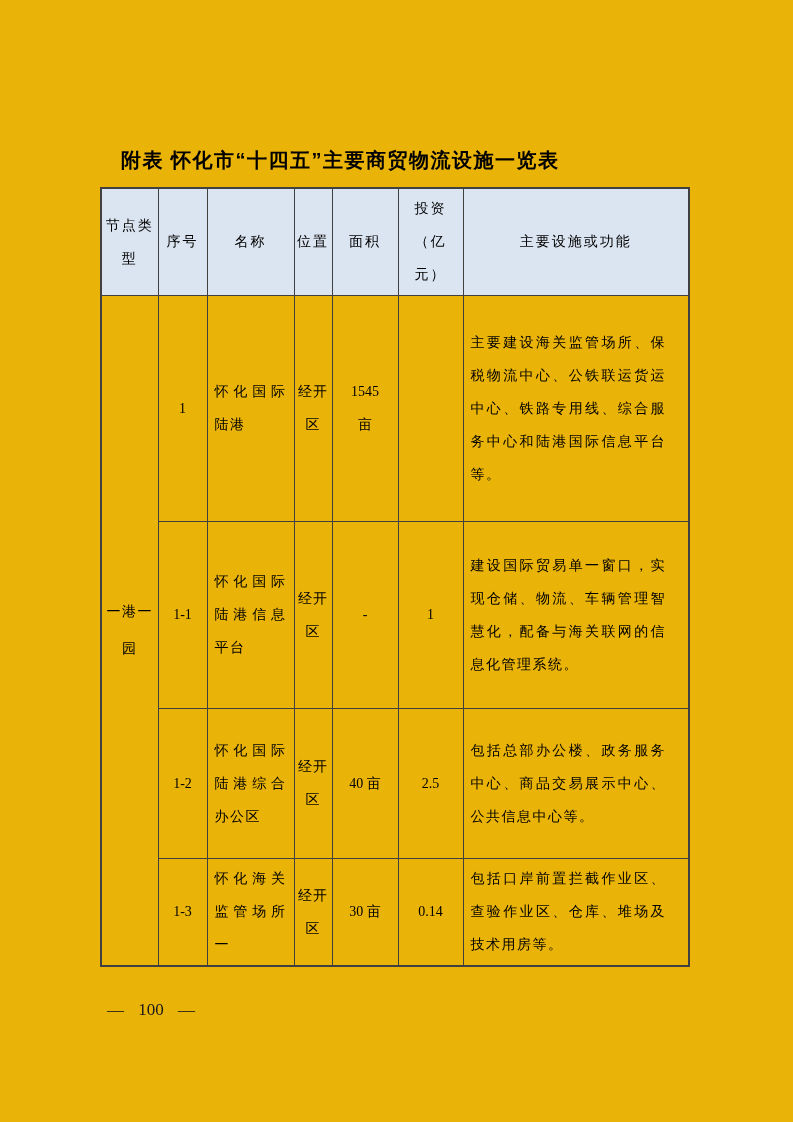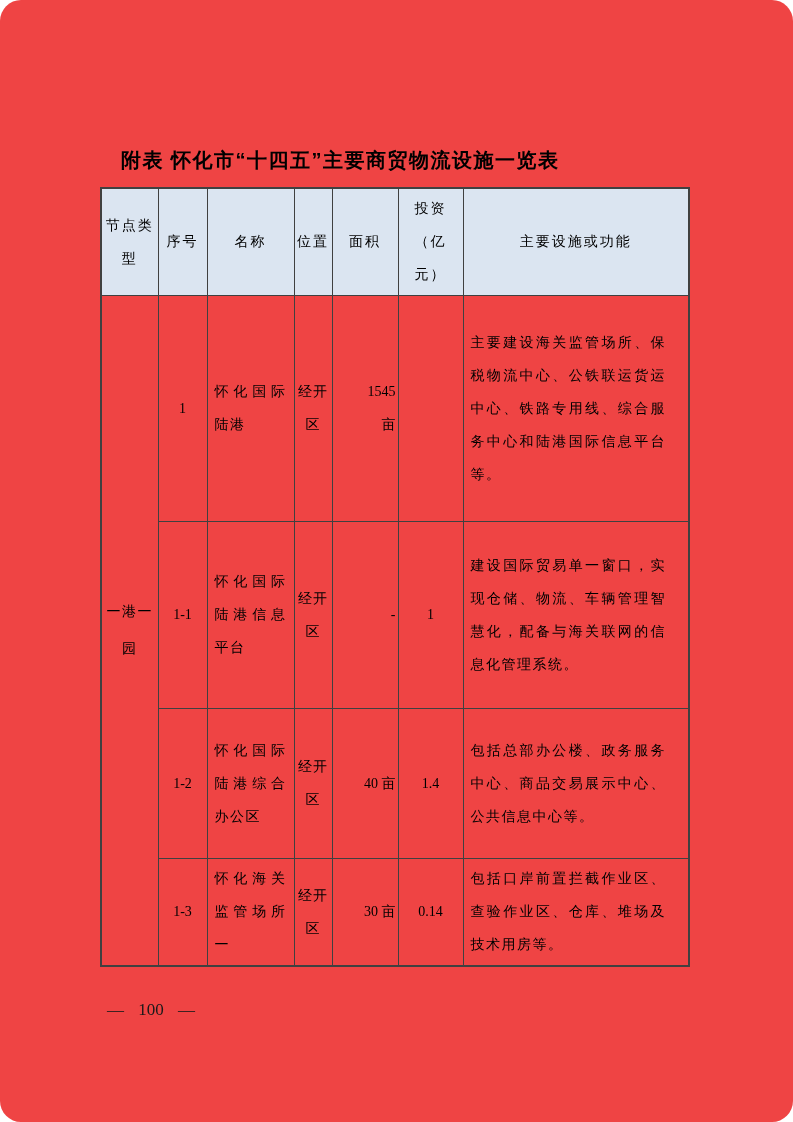--- a/index.html
+++ b/index.html
@@ -2,24 +2,23 @@
 <html style="--header-bg: #dbe5f1; --border-c: #404040; --text-c: #000000;"><head>
 <meta charset="utf-8">
 <style>
   :root { --header-bg: #dbe5f1; --border-c: #404040; --text-c: #000000; }
   * { margin: 0; padding: 0; box-sizing: border-box; }
   html, body { background: #ffffff; }
   .page {
     position: relative;
     width: 793px;
     height: 1122px;
-    background: #ef4444;
+    background: #eab308;
     overflow: hidden;
     color: var(--text-c);
-    border-radius: 21px;
   }
   .doc-title {
     position: absolute;
     left: 121px;
     top: 147px;
     font-family: "Liberation Sans", sans-serif;
     font-weight: bold;
     font-size: 20px;
     letter-spacing: 1.5px;
     color: var(--text-c);
@@ -60,21 +59,21 @@
     letter-spacing: 1.5px;
     line-height: 37px;
     padding: 16px 4px;
   }
   td.seq, td.area, td.invest, td.loc {
     text-align: center;
     line-height: 33px;
     padding: 0 2px;
   }
   td.loc { letter-spacing: 1px; }
-  td.area { white-space: pre-line; text-align: right; }
+  td.area { white-space: pre-line; }
   td.name {
     text-align: justify;
     letter-spacing: 1.5px;
     line-height: 33px;
     padding: 0 7px;
     margin-top: 43px;
   }
   td.func {
     text-align: justify;
     letter-spacing: 1.5px;
@@ -136,21 +135,21 @@
         <td class="loc">经开区</td>
         <td class="area">-</td>
         <td class="invest">1</td>
         <td class="func">建设国际贸易单一窗口，实现仓储、物流、车辆管理智慧化，配备与海关联网的信息化管理系统。</td>
       </tr>
       <tr class="r2">
         <td class="seq">1-2</td>
         <td class="name">怀化国际陆港综合办公区</td>
         <td class="loc">经开区</td>
         <td class="area">40 亩</td>
-        <td class="invest">1.4</td>
+        <td class="invest">2.5</td>
         <td class="func">包括总部办公楼、政务服务中心、商品交易展示中心、公共信息中心等。</td>
       </tr>
       <tr class="r3">
         <td class="seq">1-3</td>
         <td class="name">怀化海关监管场所一</td>
         <td class="loc">经开区</td>
         <td class="area">30 亩</td>
         <td class="invest">0.14</td>
         <td class="func">包括口岸前置拦截作业区、查验作业区、仓库、堆场及技术用房等。</td>
       </tr>

